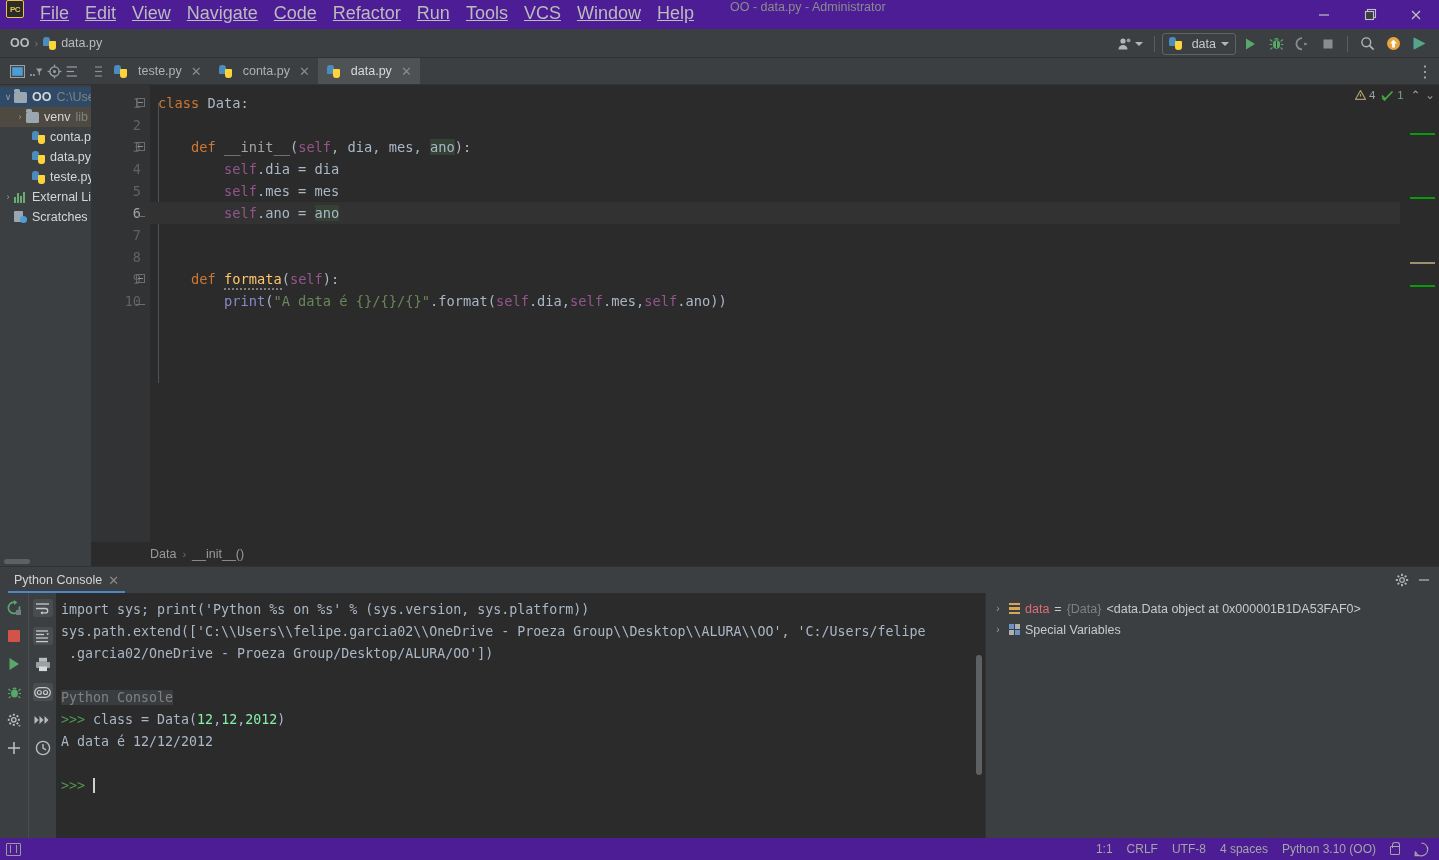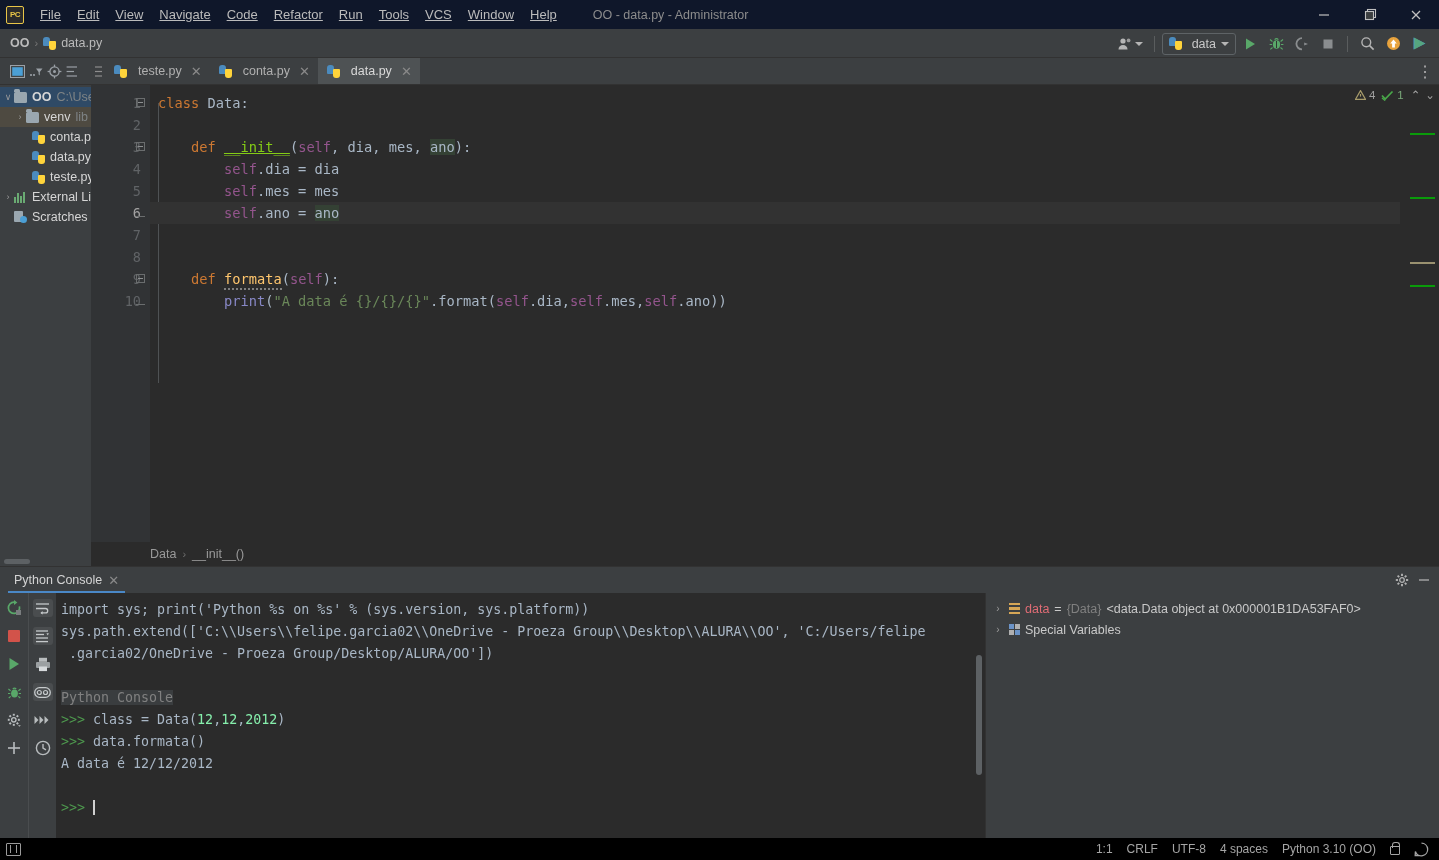--- a/index.html
+++ b/index.html
@@ -7,31 +7,31 @@
     width: 1439px; height: 860px;
     background: #3c3f41;
     font-family: "Liberation Sans", sans-serif;
     overflow: hidden;
     -webkit-font-smoothing: antialiased;
   }
   .app { position: relative; width: 1439px; height: 860px; display: flex; flex-direction: column; }
 
   
   .titlebar {
-    height: 29px; background: #0f172a; display: flex; align-items: center;
+    height: 29px; background: #4c1d95; display: flex; 
     flex: 0 0 29px; position: relative;
   }
   .pc-logo {
     width: 18px; height: 18px; margin: 0 8px 0 6px; border: 1.5px solid #e8c547;
     border-radius: 2px; color: #e8c547; font-size: 8px; font-weight: bold;
     display: flex; align-items: center; justify-content: center; letter-spacing: -0.5px;
     background: #2b2b2b;
   }
   .menu-item {
-    color: #bbbbbb; font-size: 13px; padding: 3px 8px; cursor: default; white-space: nowrap;
+    color: #bbbbbb; font-size: 18px; padding: 3px 8px; cursor: default; white-space: nowrap;
   }
   .menu-item u { text-decoration: underline; }
   .win-title { color: #8c8c8c; font-size: 12.5px; margin-left: 28px; white-space: nowrap; }
   .win-controls { position: absolute; right: 0; top: 0; height: 29px; display: flex; }
   .win-btn { width: 46px; height: 29px; display: flex; align-items: center; justify-content: center; color: #c0c0c0; }
 
   
   .navbar {
     height: 29px; flex: 0 0 29px; background: #3c3f41; display: flex; align-items: center;
     padding-left: 10px; position: relative; border-bottom: 1px solid #323232;
@@ -109,21 +109,21 @@
 
   .code {
     flex: 1 1 auto; position: relative; background: #2b2b2b; overflow: hidden;
     font-family: "DejaVu Sans Mono", monospace; font-size: 13.7px; padding-top: 7px;
   }
   .cline { height: 22px; line-height: 22px; white-space: pre; padding-left: 8px; position: relative; }
   .cline.hl { background: #323232; }
   .foldline { position:absolute; left:8px; top:7px; width:1px; background:#4f5254; }
   .k { color: #cc7832; }      
   .fn { color: #ffc66d; }     
-  .dunder { color: #84cc16; text-decoration: underline; } 
+  .dunder { color: #a3a3a3; } 
   .selfw { color: #94558d; }  
   .param { color: #a9b7c6; }
   .str { color: #6a8759; }
   .num { color: #86efac; }
   .plain { color: #a9b7c6; }
   .bi { color: #8888c6; }
   .hlbox { background: #344134; }
   .wavy { border-bottom: 2px dotted #808080; padding-bottom: 1px; }
 
   .editor-right {
@@ -171,21 +171,21 @@
   .v-ico-lines i { height:2.3px;background:#d6a656;display:block; }
   .v-ico-grid { width:11px;height:11px;display:grid;grid-template-columns:1fr 1fr;grid-template-rows:1fr 1fr;gap:1.4px;flex:0 0 11px;}
   .v-ico-grid i { background:#b0b0b0; display:block; }
   .v-ico-grid i:nth-child(1){background:#6b93c7;}
   .v-ico-grid i:nth-child(4){background:#6b93c7;}
   .vname { color:#e06c75; }
   .vtype { color:#808080; }
   .vval { color:#c9c9c9; }
 
   
-  .statusbar { height: 22px; flex: 0 0 22px; background: #000000; display: flex; align-items: center; position: relative; }
+  .statusbar { height: 22px; flex: 0 0 22px; background: #4c1d95; display: flex; align-items: center; position: relative; }
   .sb-left { display:flex; align-items:center; padding-left:6px; }
   .sb-right { position:absolute; right:10px; top:0; height:22px; display:flex; align-items:center; gap:14px; color:#a5a5a5; font-size:12px; }
   .layout-ico { width:15px;height:13px;border:1.5px solid #9a9a9a;border-radius:1px;position:relative; }
   .layout-ico::after{content:'';position:absolute;left:3px;top:1.5px;bottom:1.5px;width:5px;border-left:1.5px solid #9a9a9a;border-right:1.5px solid #9a9a9a;}
   .lock-ico { width:10px;height:9px;border:1.5px solid #a5a5a5;border-radius:1px;position:relative;margin-top:3px; }
   .lock-ico::before{content:'';position:absolute;left:1px;top:-5px;width:6px;height:5px;border:1.5px solid #a5a5a5;border-bottom:none;border-radius:3px 3px 0 0;}
   svg { display:block; }
 </style>
 </head>
 <body>
@@ -603,21 +603,20 @@
         </div>
       </div>
 
       <div class="console-out">
         <div class="coline plain">import sys; print('Python %s on %s' % (sys.version, sys.platform))</div>
         <div class="coline plain">sys.path.extend(['C:\\Users\\felipe.garcia02\\OneDrive - Proeza Group\\Desktop\\ALURA\\OO', 'C:/Users/felipe</div>
         <div class="coline plain"> .garcia02/OneDrive - Proeza Group/Desktop/ALURA/OO'])</div>
         <div class="coline">&nbsp;</div>
         <div class="coline"><span class="conhl">Python Console</span></div>
         <div class="coline"><span class="prompt">&gt;&gt;&gt;</span><span class="plain"> class = Data(</span><span class="num">12</span><span class="plain">,</span><span class="num">12</span><span class="plain">,</span><span class="num">2012</span><span class="plain">)</span></div>
-        <div class="coline"><span class="prompt">&gt;&gt;&gt;</span><span class="plain"> data.formata()</span></div>
         <div class="coline plain">A data é 12/12/2012</div>
         <div class="coline">&nbsp;</div>
         <div class="coline"><span class="prompt">&gt;&gt;&gt;</span><span class="plain"> </span><span class="cursor-bar"></span></div>
         <div class="con-scroll"></div>
       </div>
 
       <div class="varpanel">
         <div class="vrow">
           <span class="varrow-ar">›</span>
           <span class="v-ico-lines">

